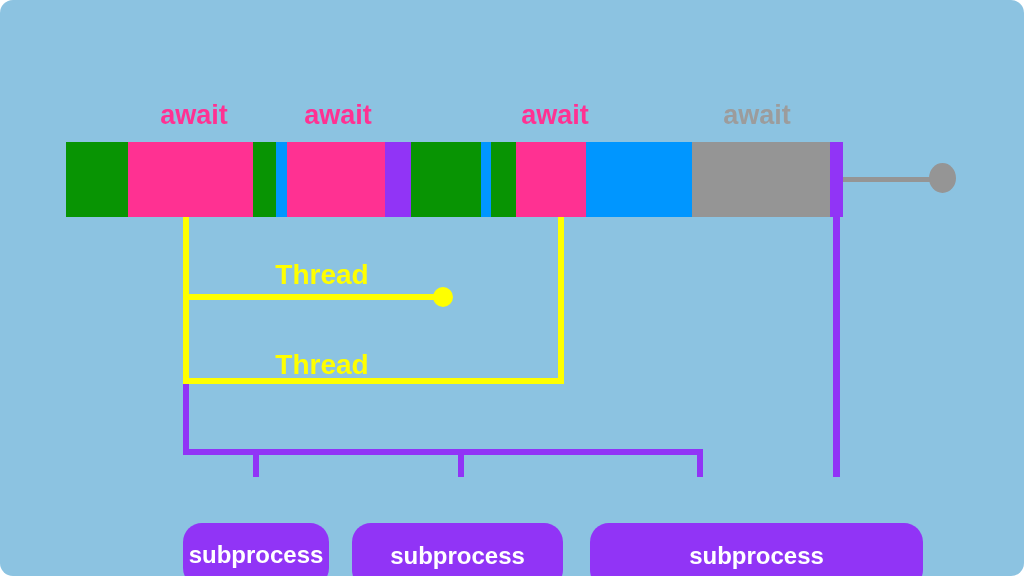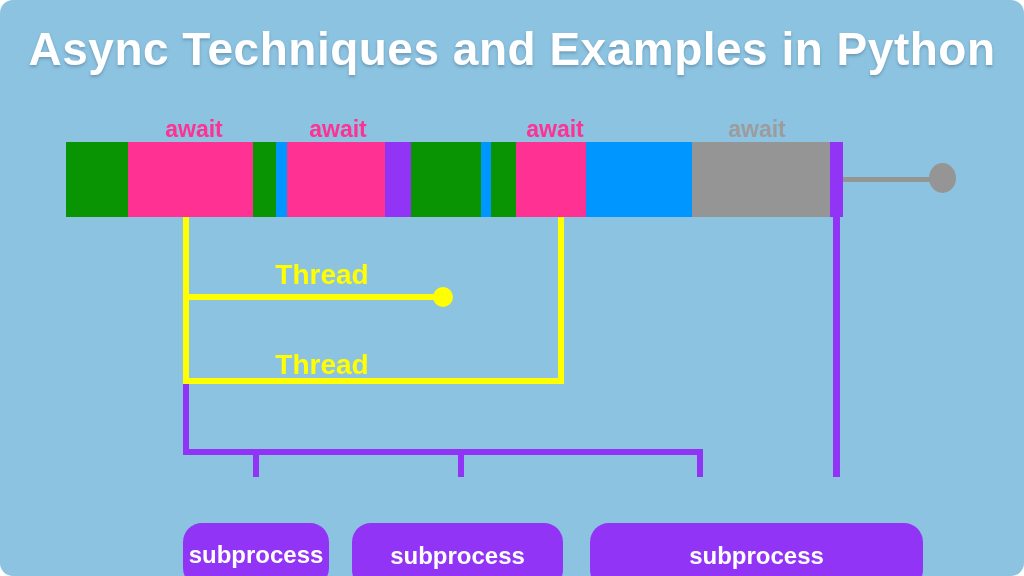--- a/index.html
+++ b/index.html
@@ -20,23 +20,23 @@
     white-space:nowrap;
   }
   
   .bar{
     position:absolute;left:66px;top:142px;height:75px;width:777px;
     display:flex;flex-direction:row;
   }
   .seg{height:100%;flex:0 0 auto;}
   
   .await{
-    position:absolute;top:116px;
+    position:absolute;top:100px;
     transform:translateX(-50%);
-    font-size:23px;font-weight:bold;color:var(--pink);
+    font-size:27px;font-weight:bold;color:var(--pink);
     white-space:nowrap;
   }
   .await.dim{color:var(--awaitgray);}
   
   .stick{position:absolute;left:843px;top:177px;width:88px;height:5px;background:var(--gray);}
   .knob{position:absolute;left:929px;top:163px;width:27px;height:30px;border-radius:50%;background:var(--gray);}
   
   .yline{position:absolute;background:var(--yellow);}
   .y-vert-a{left:183px;top:217px;width:6px;height:167px;}
   .y-vert-b{left:558px;top:217px;width:6px;height:167px;}
@@ -68,21 +68,20 @@
   }
   .spbox-1{left:183px;width:146px;height:64px;}
   .spbox-2{left:352px;width:211px;}
   .spbox-3{left:590px;width:333px;}
 </style>
 </head>
 <body>
 
 <div class="slide">
 
-  <div class="title">Async Techniques and Examples in Python</div>
 
   <span class="await" style="left:194px">await</span>
   <span class="await" style="left:338px">await</span>
   <span class="await" style="left:555px">await</span>
   <span class="await dim" style="left:757px">await</span>
 
   <div class="bar">
       <div class="seg" style="width: 62px; background: var(--green);"></div>
       <div class="seg" style="width: 125px; background: var(--pink);"></div>
       <div class="seg" style="width: 23px; background: var(--green);"></div>

